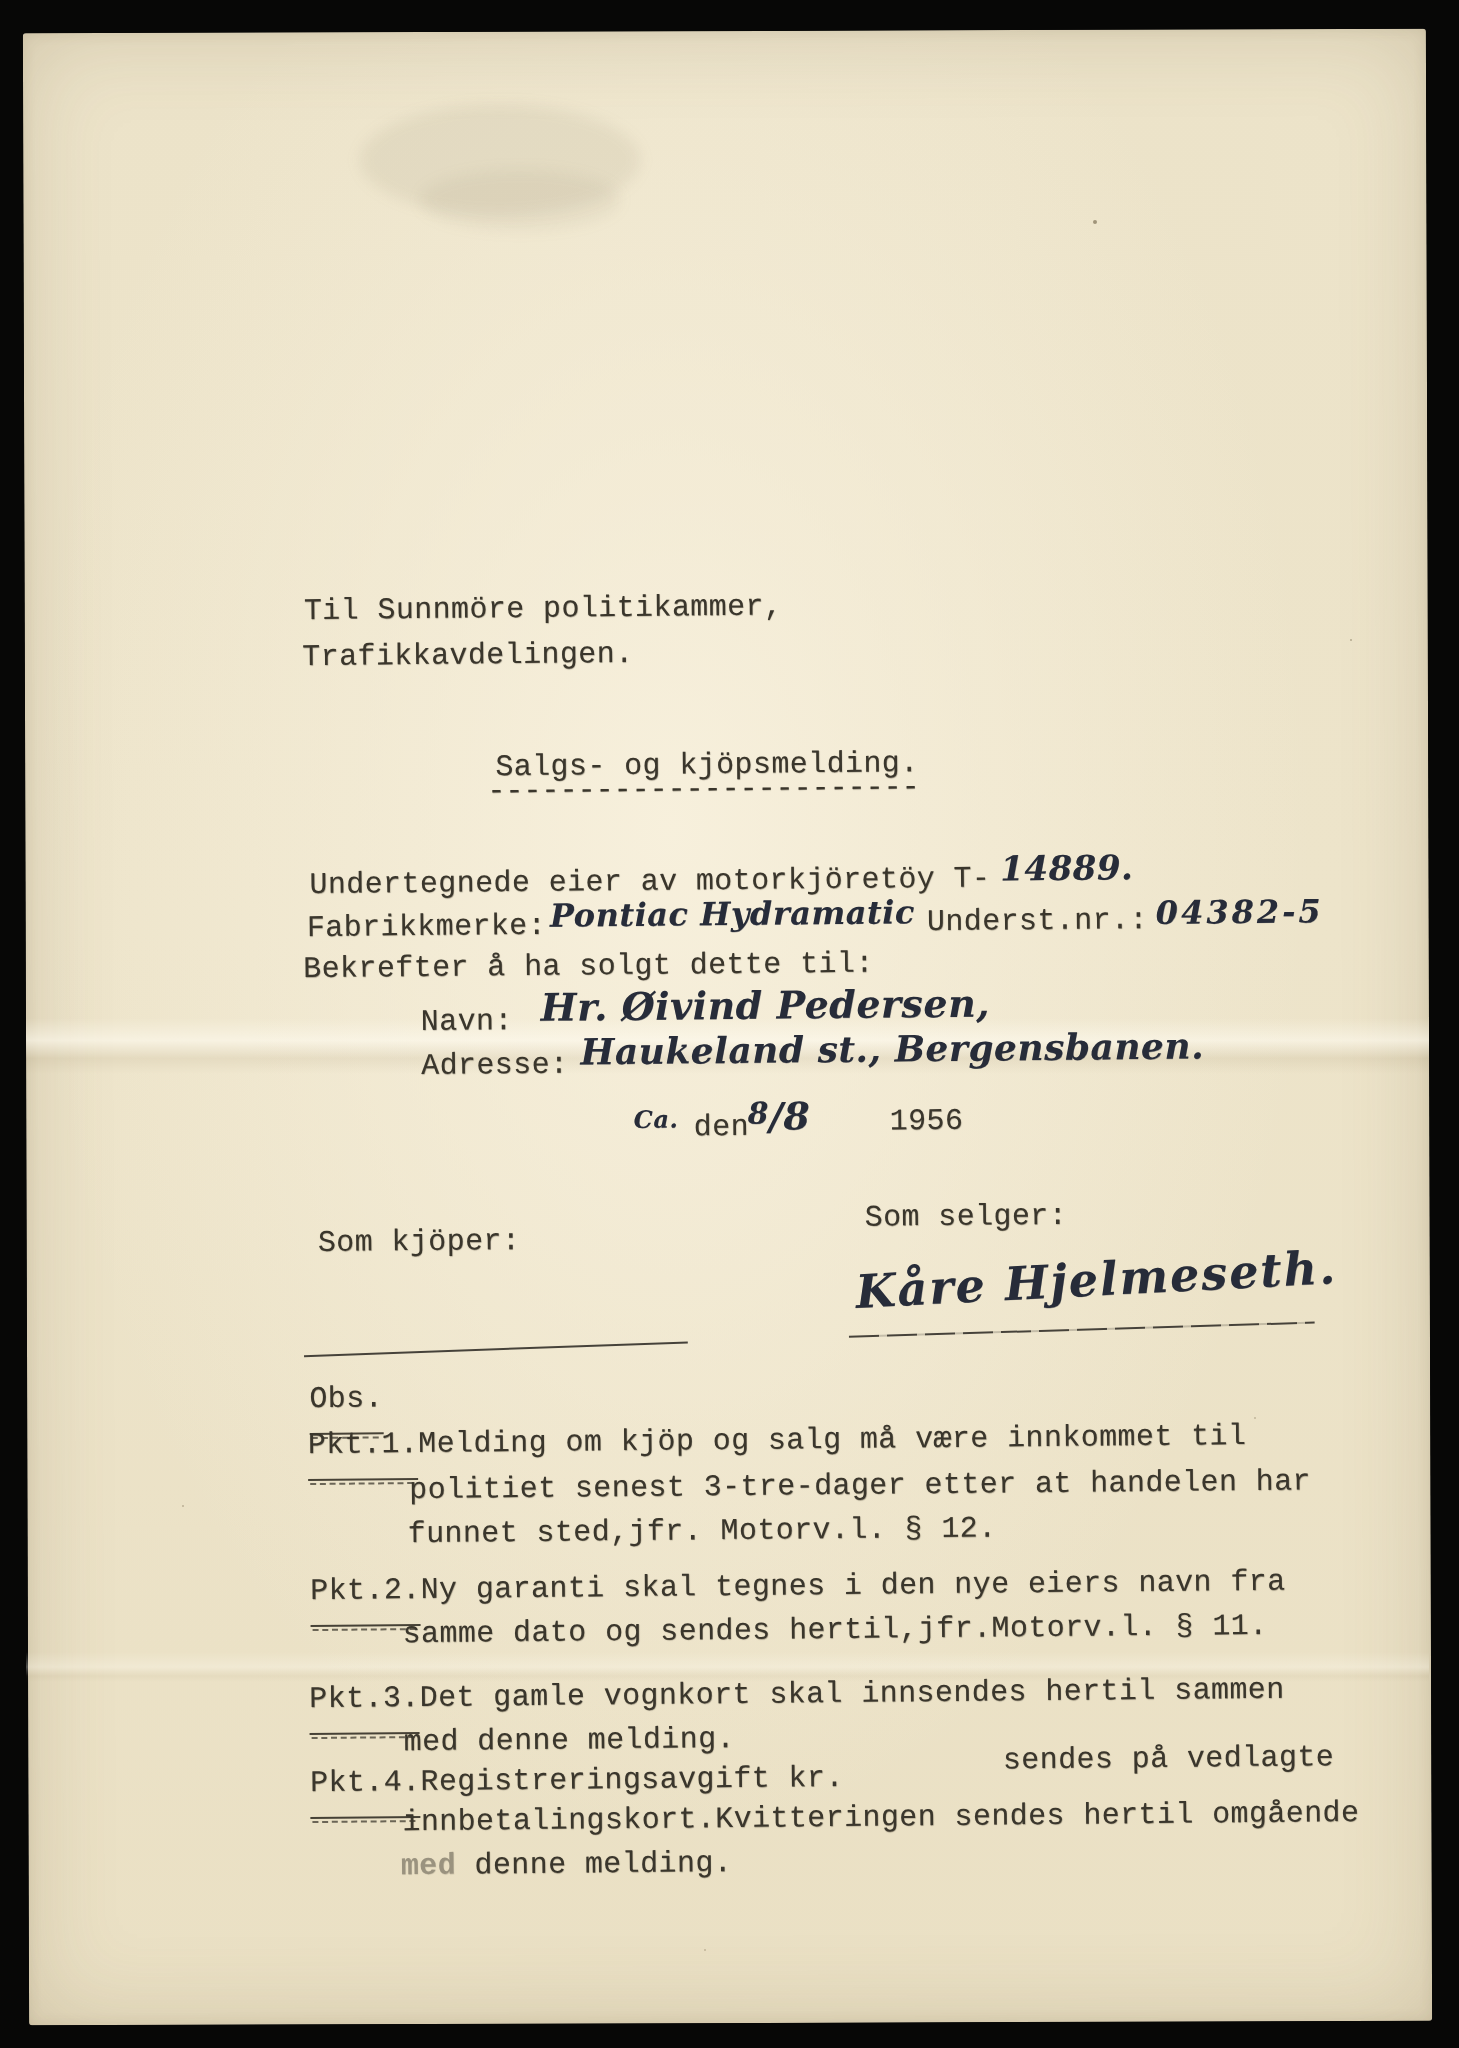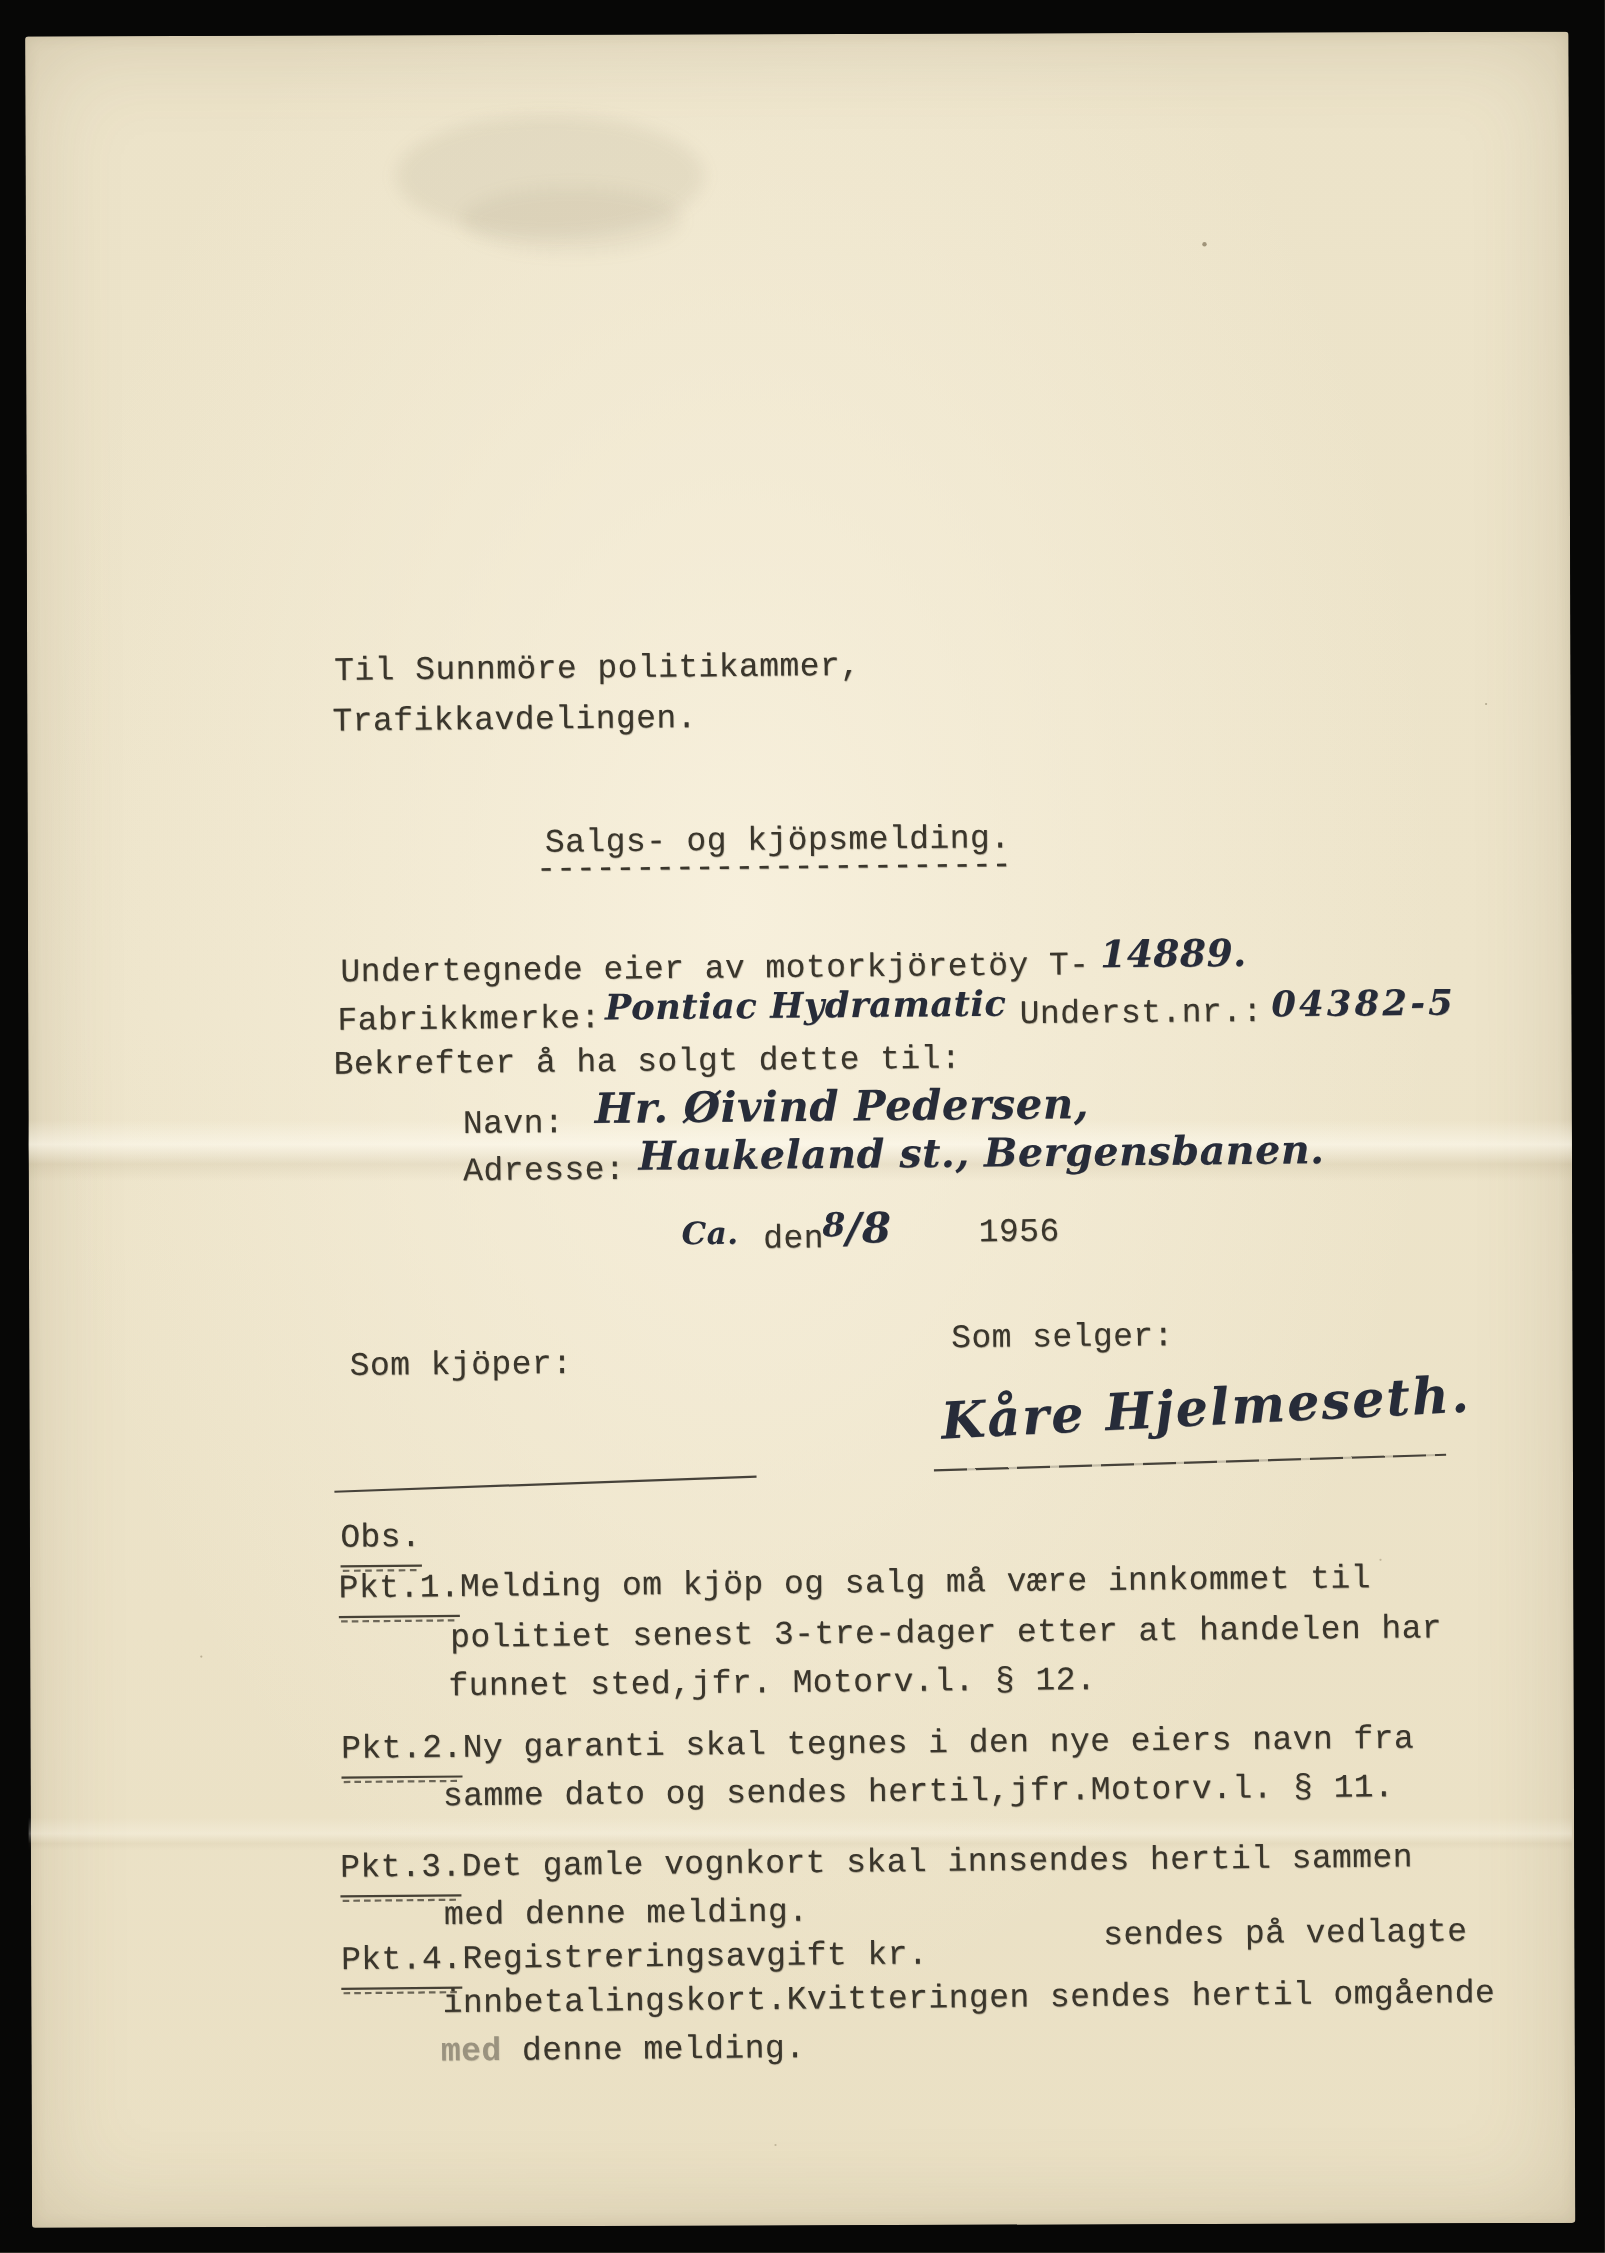--- a/index.html
+++ b/index.html
@@ -53,21 +53,21 @@
     text-shadow:.4px .6px .8px rgba(42,36,24,.42);
   }
   .hand{
     font-family:"DejaVu Serif","Liberation Serif",serif;
     font-style:italic;font-weight:700;
     color:#272c39;
     text-shadow:.3px .4px .6px rgba(25,30,45,.35);
     letter-spacing:.5px;
     white-space:pre;
   }
-  .u{display:inline-block;border-bottom:2px solid rgba(52,48,38,.9);padding-bottom:6px;position:relative;}
+  .u{display:inline-block;border-bottom:2px solid rgba(52,48,38,.9);padding-bottom:16px;position:relative;}
   .u::after{content:"";position:absolute;left:2px;right:5px;bottom:-6px;border-bottom:2px dashed rgba(52,48,38,.7);}
   .sigline{position:absolute;height:2px;background:#46423a;}
   .sigline.right{
     background:repeating-linear-gradient(90deg,#46423a 0 30px, rgba(70,66,58,.25) 30px 38px);
   }
   .dim{opacity:.45;font-weight:bold;}
   .sup{vertical-align:6px;font-size:30px;}
 </style>
 </head>
 <body>
@@ -90,21 +90,21 @@
   <div class="t" style="left:310px;top:858px;"><span>Undertegnede eier av motorkjöretöy T-</span><span class="hand" style="font-size:34px;position:relative;top:-6px;margin-left:10px;">14889.</span></div>
 
   <div class="t" style="left:307px;top:903px;"><span>Fabrikkmerke:</span><span class="hand" style="font-size:32px;position:relative;top:-7px;margin-left:4px;">Pontiac Hydramatic</span><span style="margin-left:12px;">Underst.nr.:</span><span class="hand" style="font-size:32px;position:relative;top:-4px;margin-left:8px;letter-spacing:3px;">04382-5</span></div>
 
   <div class="t" style="left:303px;top:948px;">Bekrefter å ha solgt dette til:</div>
 
   <div class="t" style="left:420px;top:992px;"><span>Navn:</span><span class="hand" style="font-size:38px;position:relative;top:-8px;margin-left:28px;">Hr. Øivind Pedersen,</span></div>
 
   <div class="t" style="left:420px;top:1038px;"><span>Adresse:</span><span class="hand" style="font-size:36px;position:relative;top:-8px;margin-left:12px;">Haukeland st., Bergensbanen.</span></div>
 
-  <div class="hand" style="position:absolute;left:618px;top:1104px;font-size:28px;">Ca.</div>
+  <div class="hand" style="position:absolute;left:632px;top:1104px;font-size:24px;">Ca.</div>
   <div class="t" style="left:692px;top:1110px;">den</div>
   <div class="hand" style="position:absolute;left:746px;top:1094px;font-size:38px;"><span class="sup">8</span><span>/8</span></div>
   <div class="t" style="left:888px;top:1106px;font-family:Liberation Mono, monospace;">1956</div>
 
   <div class="t" style="left:315px;top:1222px;">Som kjöper:</div>
   <div class="t" style="left:862px;top:1202px;">Som selger:</div>
 
   <div class="sigline" style="left:300px;top:1346px;width:384px;transform:rotate(-1.5deg);"></div>
 
   <div class="hand" style="position:absolute;left:852px;top:1256px;font-size:46px;letter-spacing:2px;transform:rotate(-2.4deg);">Kåre Hjelmeseth.</div>

